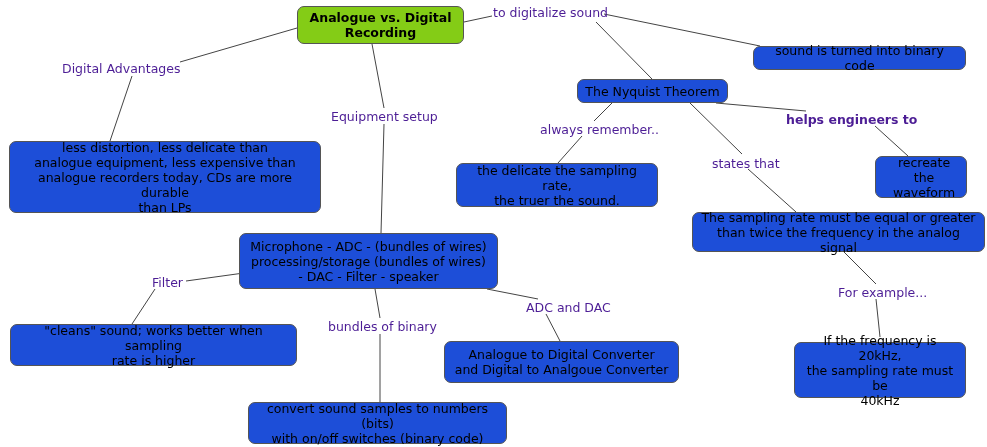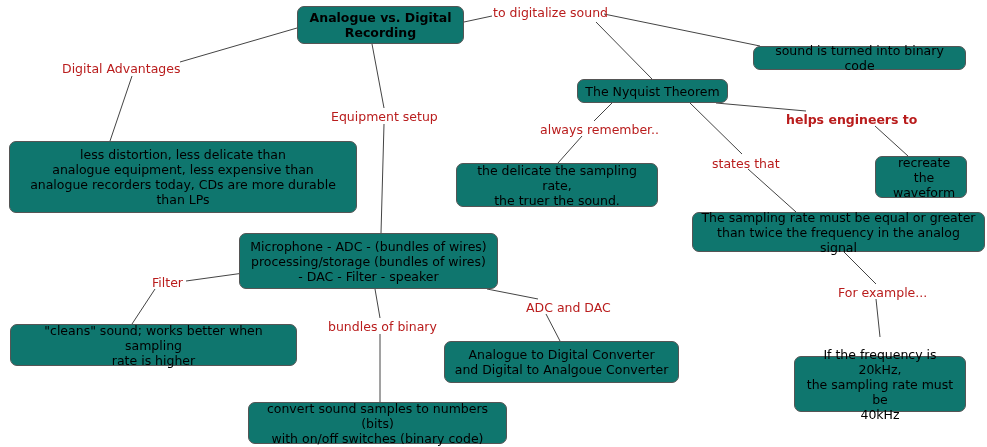--- a/index.html
+++ b/index.html
@@ -21,40 +21,40 @@
     top: 0;
     width: 987px;
     height: 447px;
     pointer-events: none;
   }
   .node {
     position: absolute;
     box-sizing: border-box;
     border: 1px solid #555555;
     border-radius: 7px;
-    background: #0f766e;
+    background: #1d4ed8;
     color: #000000;
     font-size: 12.5px;
     line-height: 15px;
     text-align: center;
     display: flex;
     align-items: center;
     justify-content: center;
     padding: 3px 6px;
     white-space: pre-line;
   }
   .node.root {
-    background: #0f766e;
+    background: #84cc16;
     font-weight: bold;
   }
   .edge-label {
     position: absolute;
     font-size: 12.5px;
     line-height: 15px;
-    color: #b91c1c;
+    color: #4c1d95;
     background: transparent;
     white-space: pre-line;
     text-align: center;
   }
 </style>
 </head>
 <body>
 
 <div id="canvas">
   <svg class="links" id="links-svg">
@@ -90,36 +90,36 @@
       <div class="edge-label" style="left: 152px; top: 275px;">Filter</div>
       <div class="edge-label" style="left: 526px; top: 300px;">ADC and DAC</div>
       <div class="edge-label" style="left: 838px; top: 285px;">For example...</div>
       <div class="edge-label" style="left: 328px; top: 319px;">bundles of binary</div>
     </div>
   <div id="nodes-layer">
       <div class="node root" style="left: 297px; top: 6px; width: 167px; height: 38px;">Analogue vs. Digital
 Recording</div>
       <div class="node" style="left: 753px; top: 46px; width: 213px; height: 24px;">sound is turned into binary code</div>
       <div class="node" style="left: 577px; top: 79px; width: 151px; height: 24px; text-align: right;">The Nyquist Theorem</div>
-      <div class="node" style="left: 9px; top: 141px; width: 348px; height: 72px;">less distortion,  less delicate than
+      <div class="node" style="left: 9px; top: 141px; width: 312px; height: 72px;">less distortion,  less delicate than
 analogue equipment, less expensive than
 analogue recorders today, CDs are more durable
 than LPs</div>
       <div class="node" style="left: 456px; top: 163px; width: 202px; height: 44px;">the delicate the sampling rate,
 the truer the sound.</div>
       <div class="node" style="left: 875px; top: 156px; width: 92px; height: 42px; padding-left: 12px;">recreate the
 waveform</div>
       <div class="node" style="left: 692px; top: 212px; width: 293px; height: 40px;">The sampling rate must be equal or greater
 than twice the frequency in the analog signal</div>
       <div class="node" style="left: 239px; top: 233px; width: 259px; height: 56px;">Microphone - ADC - (bundles of wires)
 processing/storage (bundles of wires)
 - DAC - Filter - speaker</div>
       <div class="node" style="left: 10px; top: 324px; width: 287px; height: 42px;">"cleans" sound; works better when sampling
 rate is higher</div>
       <div class="node" style="left: 444px; top: 341px; width: 235px; height: 42px;">Analogue to Digital Converter
 and Digital to Analgoue Converter</div>
-      <div class="node" style="left: 794px; top: 356px; width: 172px; height: 56px;">If the frequency is 20kHz,
+      <div class="node" style="left: 794px; top: 342px; width: 172px; height: 56px;">If the frequency is 20kHz,
 the sampling rate must be
 40kHz</div>
       <div class="node" style="left: 248px; top: 402px; width: 259px; height: 42px;">convert sound samples to numbers (bits)
 with on/off switches (binary code)</div>
     </div>
 </div>
 
 </body></html>

